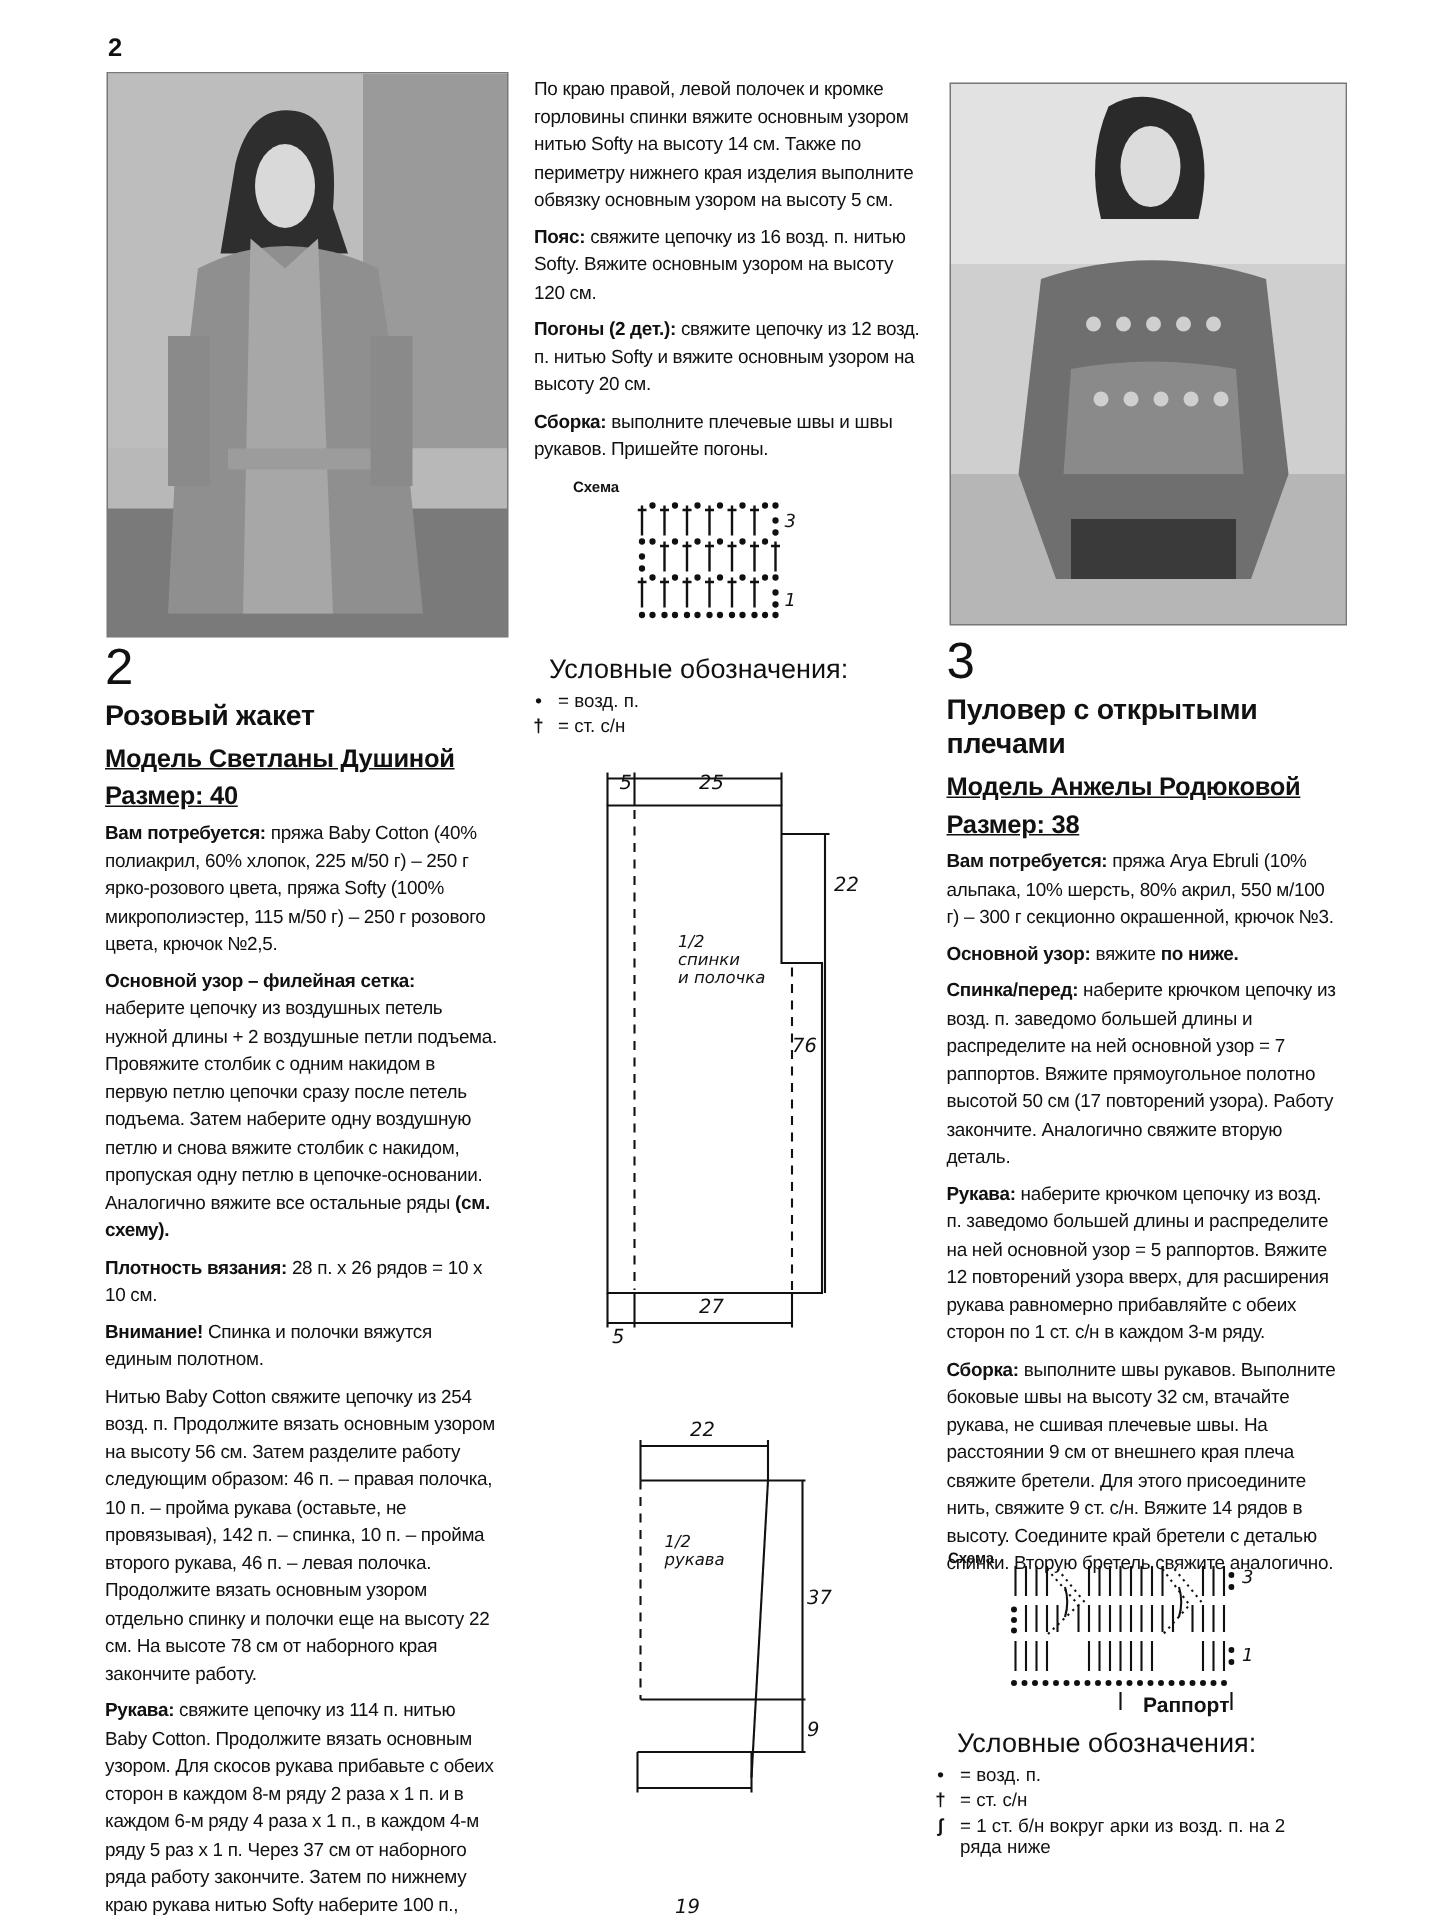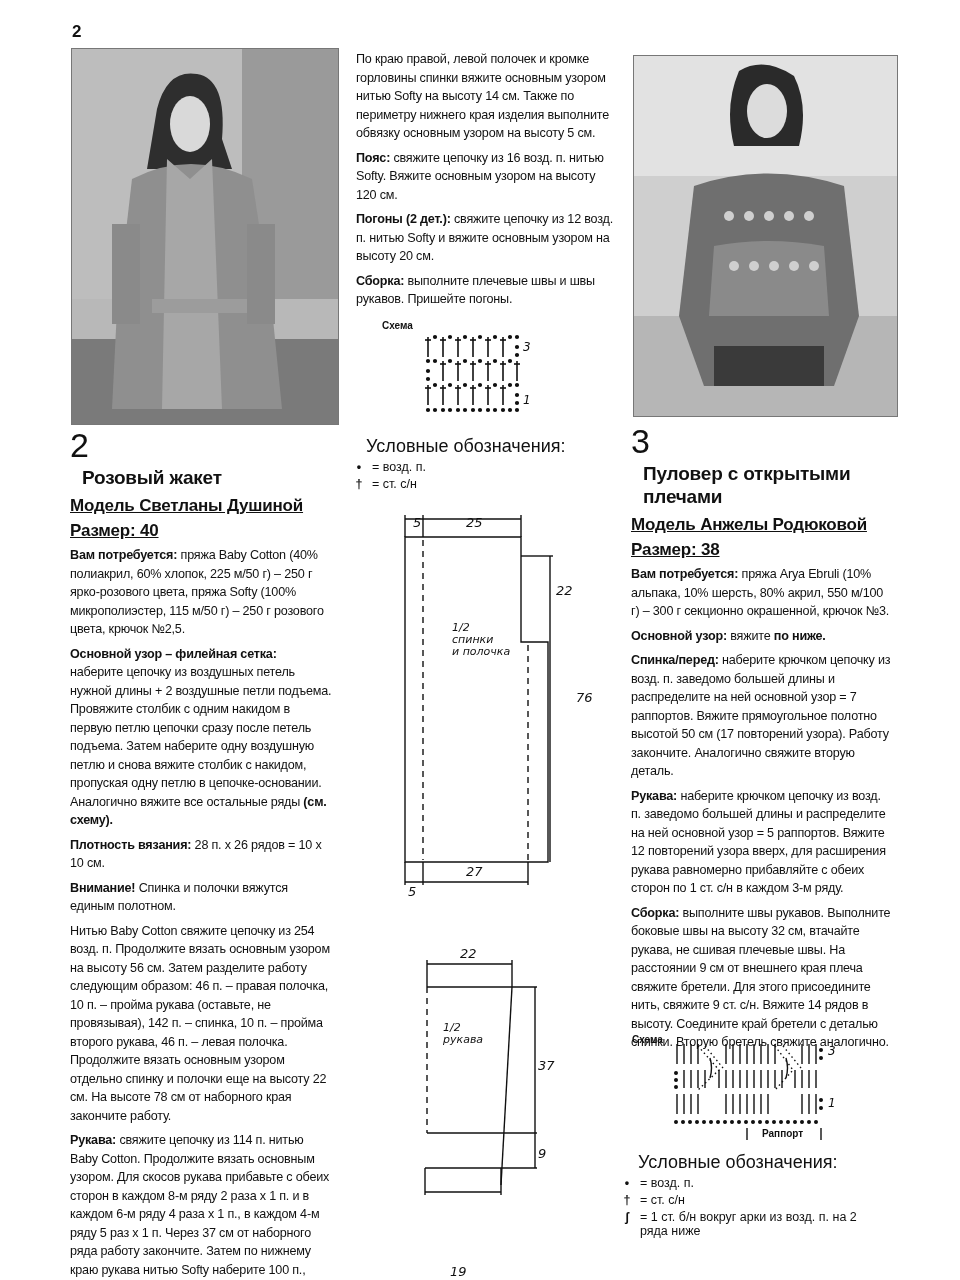--- a/index.html
+++ b/index.html
@@ -5,21 +5,21 @@
   html,body{margin:0;padding:0;background:#fff;}
   body{width:960px;height:1280px;position:relative;overflow:hidden;font-family:"Liberation Sans",sans-serif;color:#111;}
   .abs{position:absolute;}
   .pagenum{left:72px;top:22px;font-size:17px;font-weight:bold;}
   .photo{background:linear-gradient(180deg,#cfcfcf 0%,#a9a9a9 40%,#8c8c8c 70%,#6e6e6e 100%);border:1px solid #777;overflow:hidden;}
   .photo svg{width:100%;height:100%;display:block;}
   .col{font-size:12.6px;line-height:18.5px;letter-spacing:-0.2px;}
   .col p{margin:0 0 6px 0;text-align:left;}
   .col b{font-weight:bold;text-align:right;}
   .bignum{font-size:34px;line-height:34px;font-weight:normal;}
-  .title{font-size:19px;font-weight:bold;line-height:23px;margin:4px 0 8px 12px;}
+  .title{font-size:19px;font-weight:bold;line-height:23px;margin:4px 0 8px 0;}
   .sub{font-weight:bold;font-size:17px;margin:0 0 4px 0;text-decoration:underline;}
   .legend-title{font-size:18px;font-weight:normal;}
   .legend-row{font-size:12.5px;display:flex;align-items:flex-start;gap:6px;margin:3px 0;}
   .sym{width:14px;text-align:center;font-weight:bold;}
   .schema-label{font-size:10px;font-weight:bold;}
   .dim{font-style:italic;font-size:13px;font-family:"DejaVu Sans",sans-serif;}
 </style>
 </head>
 <body>
 
@@ -183,21 +183,21 @@
     <line x1="131" y1="27" x2="163" y2="27" stroke-width="0"></line>
     <line x1="15" y1="352" x2="15" y2="375"></line>
       <line x1="33" y1="352" x2="33" y2="375"></line>
       <line x1="138" y1="352" x2="138" y2="375"></line>
     <line x1="15" y1="372" x2="138" y2="372"></line>
   </g>
 </svg>
 <div class="abs dim" style="left:413px;top:515px;">5</div>
 <div class="abs dim" style="left:466px;top:515px;">25</div>
 <div class="abs dim" style="left:556px;top:583px;">22</div>
-<div class="abs dim" style="left:576px;top:690px;">76</div>
+<div class="abs dim" style="left:528px;top:690px;">76</div>
 <div class="abs dim" style="left:408px;top:884px;">5</div>
 <div class="abs dim" style="left:466px;top:864px;">27</div>
 <div class="abs dim" style="left:452px;top:622px;font-size:11px;line-height:12px;">
   <div>1/2</div>
   <div>спинки</div>
   <div>и полочка</div>
 </div>
 
 <svg class="abs" style="left:415px;top:955px;" width="140" height="250" viewBox="0 0 140 250">
   <g stroke="#111" stroke-width="1.4" fill="none">
@@ -356,21 +356,21 @@
         <circle cx="148" cy="18" r="1.3"></circle>
         <circle cx="148" cy="60" r="1.3"></circle>
         <circle cx="148" cy="68" r="1.3"></circle>
     </g>
     <line x1="74" y1="88" x2="74" y2="100"></line>
     <line x1="148" y1="88" x2="148" y2="100"></line>
   </g>
 </svg>
 <div class="abs dim" style="left:828px;top:1044px;font-size:12px;">3</div>
 <div class="abs dim" style="left:828px;top:1096px;font-size:12px;">1</div>
-<div class="abs" style="left:762px;top:1128px;font-size:10px;font-weight:bold;">Раппорт</div>
+<div class="abs" style="left:762px;top:1128px;font-size:14px;font-weight:bold;">Раппорт</div>
 
 <div class="abs" style="left:620px;top:1152px;width:280px;">
   <div class="legend-title" style="margin-left:18px;">Условные обозначения:</div>
   <div class="legend-row">
     <span class="sym">•</span>
     <span>= возд. п.</span>
   </div>
   <div class="legend-row">
     <span class="sym">†</span>
     <span>= ст. с/н</span>

